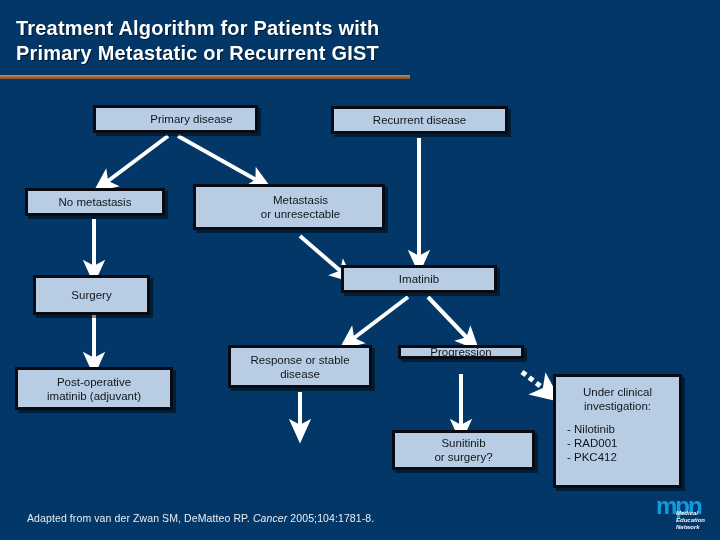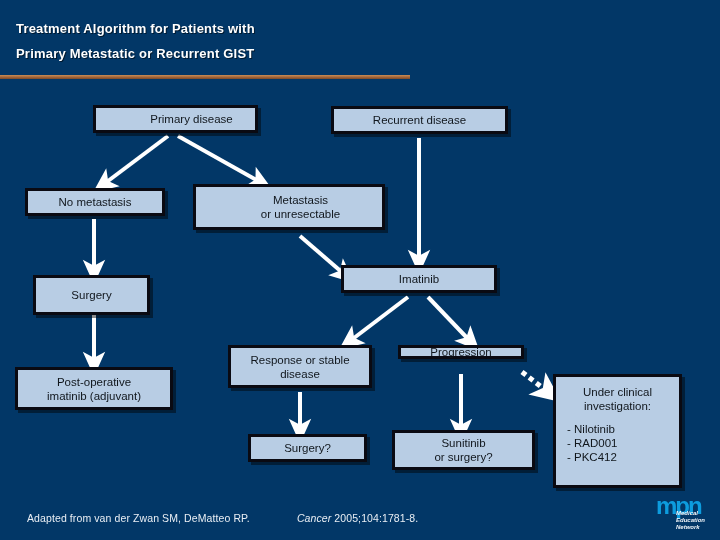--- a/index.html
+++ b/index.html
@@ -16,21 +16,21 @@
     font-family: "Liberation Sans", sans-serif;
   }
 
   
   #title {
     position: absolute;
     left: 16px;
     top: 16px;
     width: 660px;
     color: #ffffff;
-    font-size: 13px;
+    font-size: 20px;
     font-weight: bold;
     line-height: 25px;
     letter-spacing: 0.2px;
     text-shadow: 1px 1px 0 rgba(0,0,0,0.55);
     white-space: pre-line;
   }
   #title-rule {
     position: absolute;
     left: 0px;
     top: 75px;
@@ -81,21 +81,21 @@
   
   #citation {
     position: absolute;
     left: 27px;
     top: 512px;
     color: #e9eef4;
     font-size: 10.5px;
     letter-spacing: 0.1px;
     white-space: nowrap;
   }
-  #citation .ital { font-style: italic; margin-left: 44px; }
+  #citation .ital { font-style: italic; }
 
   
   #logo {
     position: absolute;
     left: 656px;
     top: 496px;
     width: 58px;
     height: 40px;
     z-index: 5;
   }
@@ -175,21 +175,20 @@
   <div class="node" style="left:341px; top:265px; width:156px; height:28px;">Imatinib</div>
 
   <div class="node" style="left:15px; top:367px; width:158px; height:43px;">Post-operative
 imatinib (adjuvant)</div>
 
   <div class="node" style="left:228px; top:345px; width:144px; height:43px;">Response or stable
 disease</div>
 
   <div class="node" style="left:398px; top:345px; width:126px; height:14px;">Progression</div>
 
-  <div class="node" style="left:248px; top:434px; width:119px; height:28px;">Surgery?</div>
 
   <div class="node" style="left:392px; top:430px; width:143px; height:40px;">Sunitinib
 or surgery?</div>
 
   <div class="node left-align" style="left:553px; top:374px; width:129px; height:114px; flex-direction:column; justify-content:flex-start;">
     <span style="white-space:pre-line; width:100%;">Under clinical
 investigation:</span>
     <span class="sub" style="white-space:pre-line; width:100%;">- Nilotinib
 - RAD001
 - PKC412</span>

